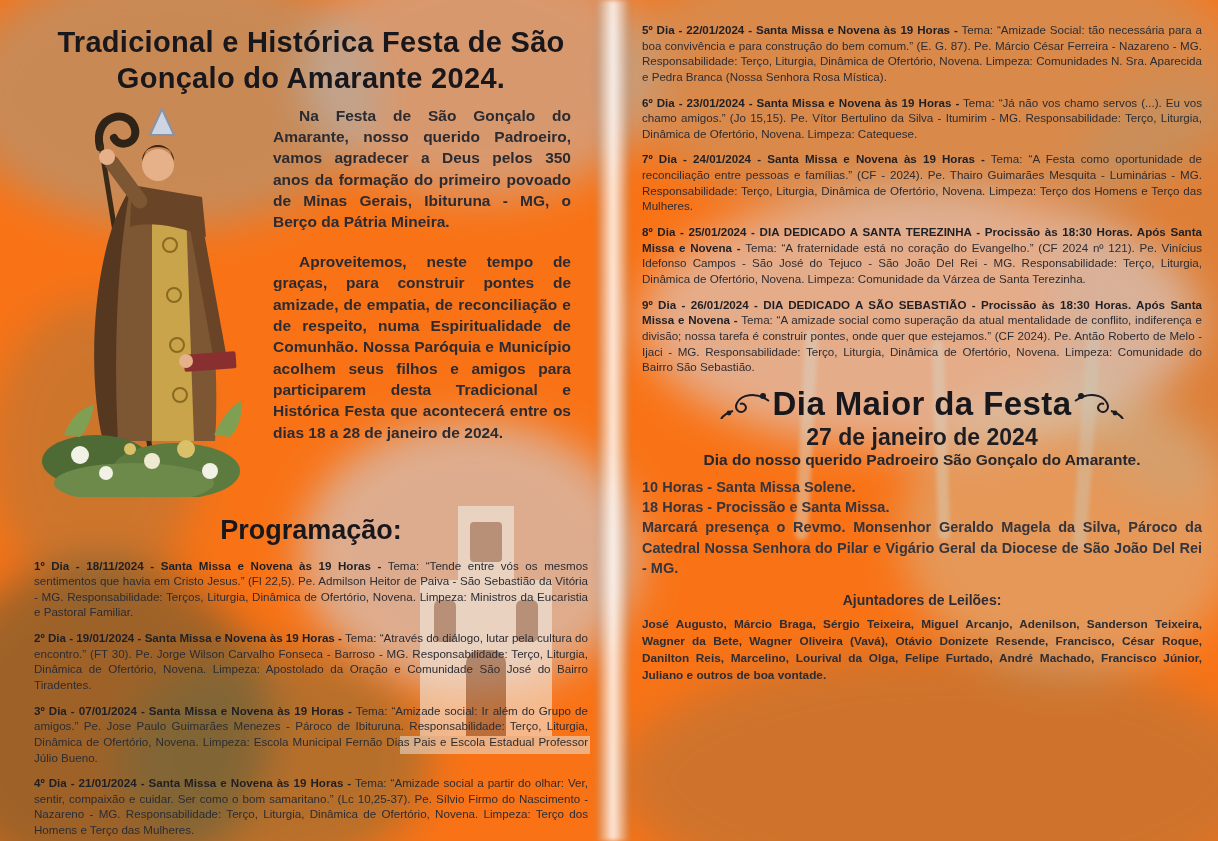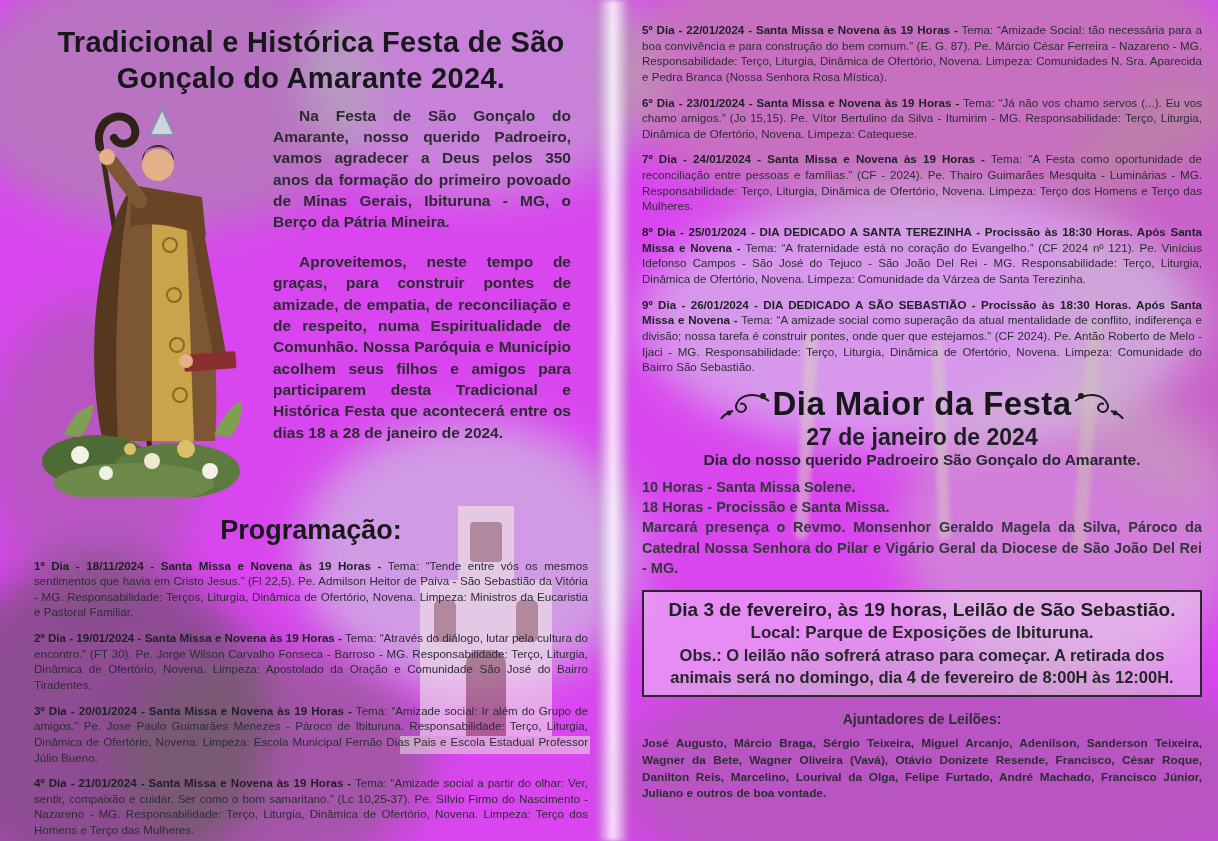--- a/index.html
+++ b/index.html
@@ -1,17 +1,17 @@
 <!DOCTYPE html>
 <html><head>
 <meta charset="utf-8">
 <style>
   html,body{margin:0;padding:0;}
   body{font-family:"Liberation Sans","DejaVu Sans",sans-serif;color:#26262c;}
-  .flyer{position:relative;width:1218px;height:841px;overflow:hidden;background:#d946ef;}
+  .flyer{position:relative;width:1218px;height:841px;overflow:hidden;background:#f97316;}
 
   
   .bg{position:absolute;inset:0;pointer-events:none;}
   .bg-blob{position:absolute;border-radius:50%;filter:blur(20px);}
   .trunk{position:absolute;border-radius:8px;filter:blur(2px);}
 
   
   .page{position:absolute;top:0;height:100%;box-sizing:border-box;}
   .page-left{left:0;width:608px;padding:20px 20px 0 34px;}
   .page-right{left:628px;width:600px;padding:16px 26px 0 14px;}
@@ -135,21 +135,21 @@
       <div class="intro-col">
         <p>Na Festa de São Gonçalo do Amarante, nosso querido Padroeiro, vamos agradecer a Deus pelos 350 anos da formação do primeiro povoado de Minas Gerais, Ibituruna - MG, o Berço da Pátria Mineira.</p>
         <p>Aproveitemos, neste tempo de graças, para construir pontes de amizade, de empatia, de reconciliação e de respeito, numa Espiritualidade de Comunhão. Nossa Paróquia e Município acolhem seus filhos e amigos para participarem desta Tradicional e Histórica Festa que acontecerá entre os dias 18 a 28 de janeiro de 2024.</p>
       </div>
     </div>
 
     <h2 class="prog">Programação:</h2>
 
     <p class="day"><b>1º Dia - 18/11/2024 - Santa Missa e Novena às 19 Horas -</b> <span>Tema: “Tende entre vós os mesmos sentimentos que havia em Cristo Jesus.” (Fl 22,5). Pe. Admilson Heitor de Paiva - São Sebastião da Vitória - MG. Responsabilidade: Terços, Liturgia, Dinâmica de Ofertório, Novena. Limpeza: Ministros da Eucaristia e Pastoral Familiar.</span></p>
     <p class="day"><b>2º Dia - 19/01/2024 - Santa Missa e Novena às 19 Horas -</b> <span>Tema: “Através do diálogo, lutar pela cultura do encontro.” (FT 30). Pe. Jorge Wilson Carvalho Fonseca - Barroso - MG. Responsabilidade: Terço, Liturgia, Dinâmica de Ofertório, Novena. Limpeza: Apostolado da Oração e Comunidade São José do Bairro Tiradentes.</span></p>
-    <p class="day"><b>3º Dia - 20/01/2024 - Santa Missa e Novena às 19 Horas -</b> <span>Tema: “Amizade social: Ir além do Grupo de amigos.” Pe. Jose Paulo Guimarães Menezes - Pároco de Ibituruna. Responsabilidade: Terço, Liturgia, Dinâmica de Ofertório, Novena. Limpeza: Escola Municipal Fernão Dias Pais e Escola Estadual Professor Júlio Bueno.</span></p>
+    <p class="day"><b>3º Dia - 07/01/2024 - Santa Missa e Novena às 19 Horas -</b> <span>Tema: “Amizade social: Ir além do Grupo de amigos.” Pe. Jose Paulo Guimarães Menezes - Pároco de Ibituruna. Responsabilidade: Terço, Liturgia, Dinâmica de Ofertório, Novena. Limpeza: Escola Municipal Fernão Dias Pais e Escola Estadual Professor Júlio Bueno.</span></p>
     <p class="day"><b>4º Dia - 21/01/2024 - Santa Missa e Novena às 19 Horas -</b> <span>Tema: “Amizade social a partir do olhar: Ver, sentir, compaixão e cuidar. Ser como o bom samaritano.” (Lc 10,25-37). Pe. Sílvio Firmo do Nascimento - Nazareno - MG. Responsabilidade: Terço, Liturgia, Dinâmica de Ofertório, Novena. Limpeza: Terço dos Homens e Terço das Mulheres.</span></p>
   </div>
 
   <div class="fold"></div>
 
   <div class="page page-right">
     <p class="day"><b>5º Dia - 22/01/2024 - Santa Missa e Novena às 19 Horas -</b> <span>Tema: “Amizade Social: tão necessária para a boa convivência e para construção do bem comum.” (E. G. 87). Pe. Márcio César Ferreira - Nazareno - MG. Responsabilidade: Terço, Liturgia, Dinâmica de Ofertório, Novena. Limpeza: Comunidades N. Sra. Aparecida e Pedra Branca (Nossa Senhora Rosa Mística).</span></p>
     <p class="day"><b>6º Dia - 23/01/2024 - Santa Missa e Novena às 19 Horas -</b> <span>Tema: “Já não vos chamo servos (...). Eu vos chamo amigos.” (Jo 15,15). Pe. Vítor Bertulino da Silva - Itumirim - MG. Responsabilidade: Terço, Liturgia, Dinâmica de Ofertório, Novena. Limpeza: Catequese.</span></p>
     <p class="day"><b>7º Dia - 24/01/2024 - Santa Missa e Novena às 19 Horas -</b> <span>Tema: “A Festa como oportunidade de reconciliação entre pessoas e famílias.” (CF - 2024). Pe. Thairo Guimarães Mesquita - Luminárias - MG. Responsabilidade: Terço, Liturgia, Dinâmica de Ofertório, Novena. Limpeza: Terço dos Homens e Terço das Mulheres.</span></p>
     <p class="day"><b>8º Dia - 25/01/2024 - DIA DEDICADO A SANTA TEREZINHA - Procissão às 18:30 Horas. Após Santa Missa e Novena -</b> <span>Tema: “A fraternidade está no coração do Evangelho.” (CF 2024 nº 121). Pe. Vinícius Idefonso Campos - São José do Tejuco - São João Del Rei - MG. Responsabilidade: Terço, Liturgia, Dinâmica de Ofertório, Novena. Limpeza: Comunidade da Várzea de Santa Terezinha.</span></p>
@@ -175,23 +175,18 @@
       <div class="md-sub">Dia do nosso querido Padroeiro São Gonçalo do Amarante.</div>
     </div>
 
     <div class="schedule">
       <p>10 Horas - Santa Missa Solene.</p>
       <p>18 Horas - Procissão e Santa Missa.</p>
       <p class="just">Marcará presença o Revmo. Monsenhor Geraldo Magela da Silva, Pároco da Catedral Nossa Senhora do Pilar e Vigário Geral da Diocese de São João Del Rei - MG.</p>
     </div>
 
 
-    <div class="auction-box">
-      <p class="ab1">Dia 3 de fevereiro, às 19 horas, Leilão de São Sebastião.</p>
-      <p class="ab2">Local: Parque de Exposições de Ibituruna.</p>
-      <p class="ab3">Obs.: O leilão não sofrerá atraso para começar. A retirada dos animais será no domingo, dia 4 de fevereiro de 8:00H às 12:00H.</p>
-    </div>
 
     <p class="gather-head">Ajuntadores de Leilões:</p>
     <p class="gather-names">José Augusto, Márcio Braga, Sérgio Teixeira, Miguel Arcanjo, Adenilson, Sanderson Teixeira, Wagner da Bete, Wagner Oliveira (Vavá), Otávio Donizete Resende, Francisco, César Roque, Danilton Reis, Marcelino, Lourival da Olga, Felipe Furtado, André Machado, Francisco Júnior, Juliano e outros de boa vontade.</p>
 
   </div>
 </div>
 
 </body></html>

